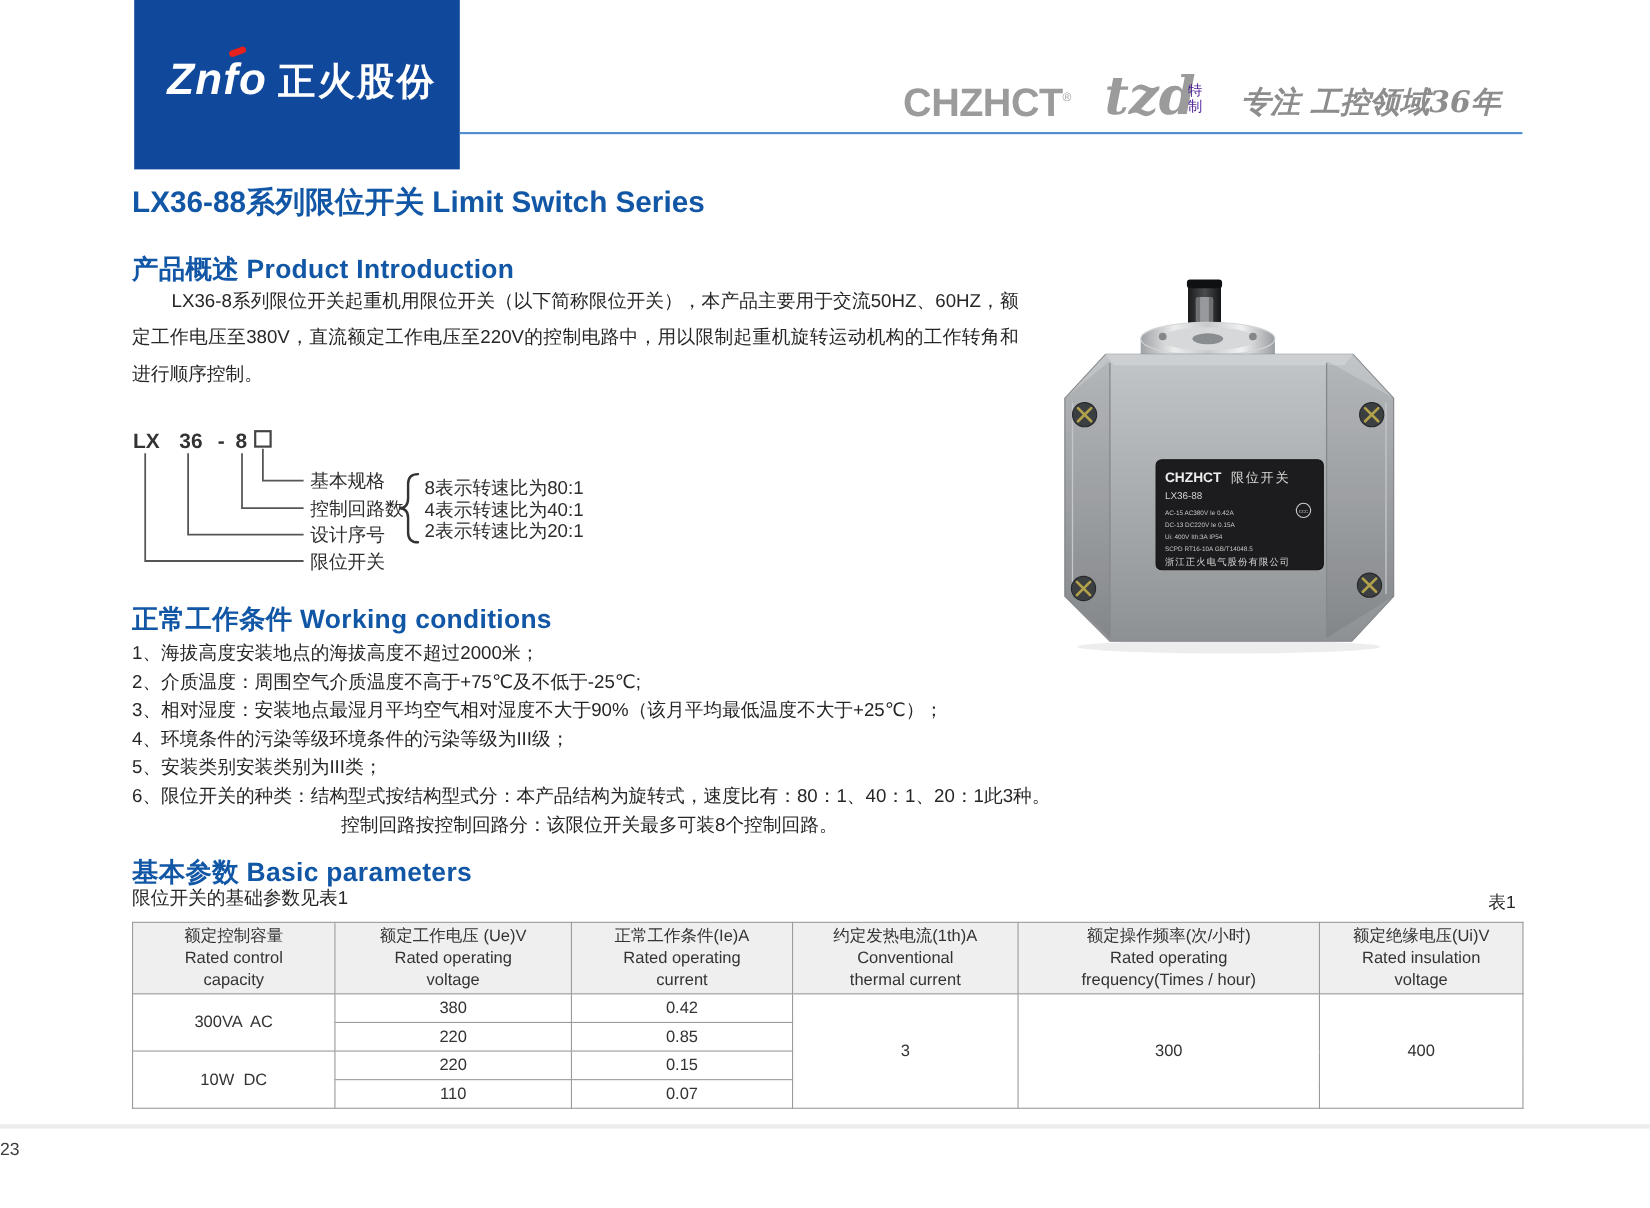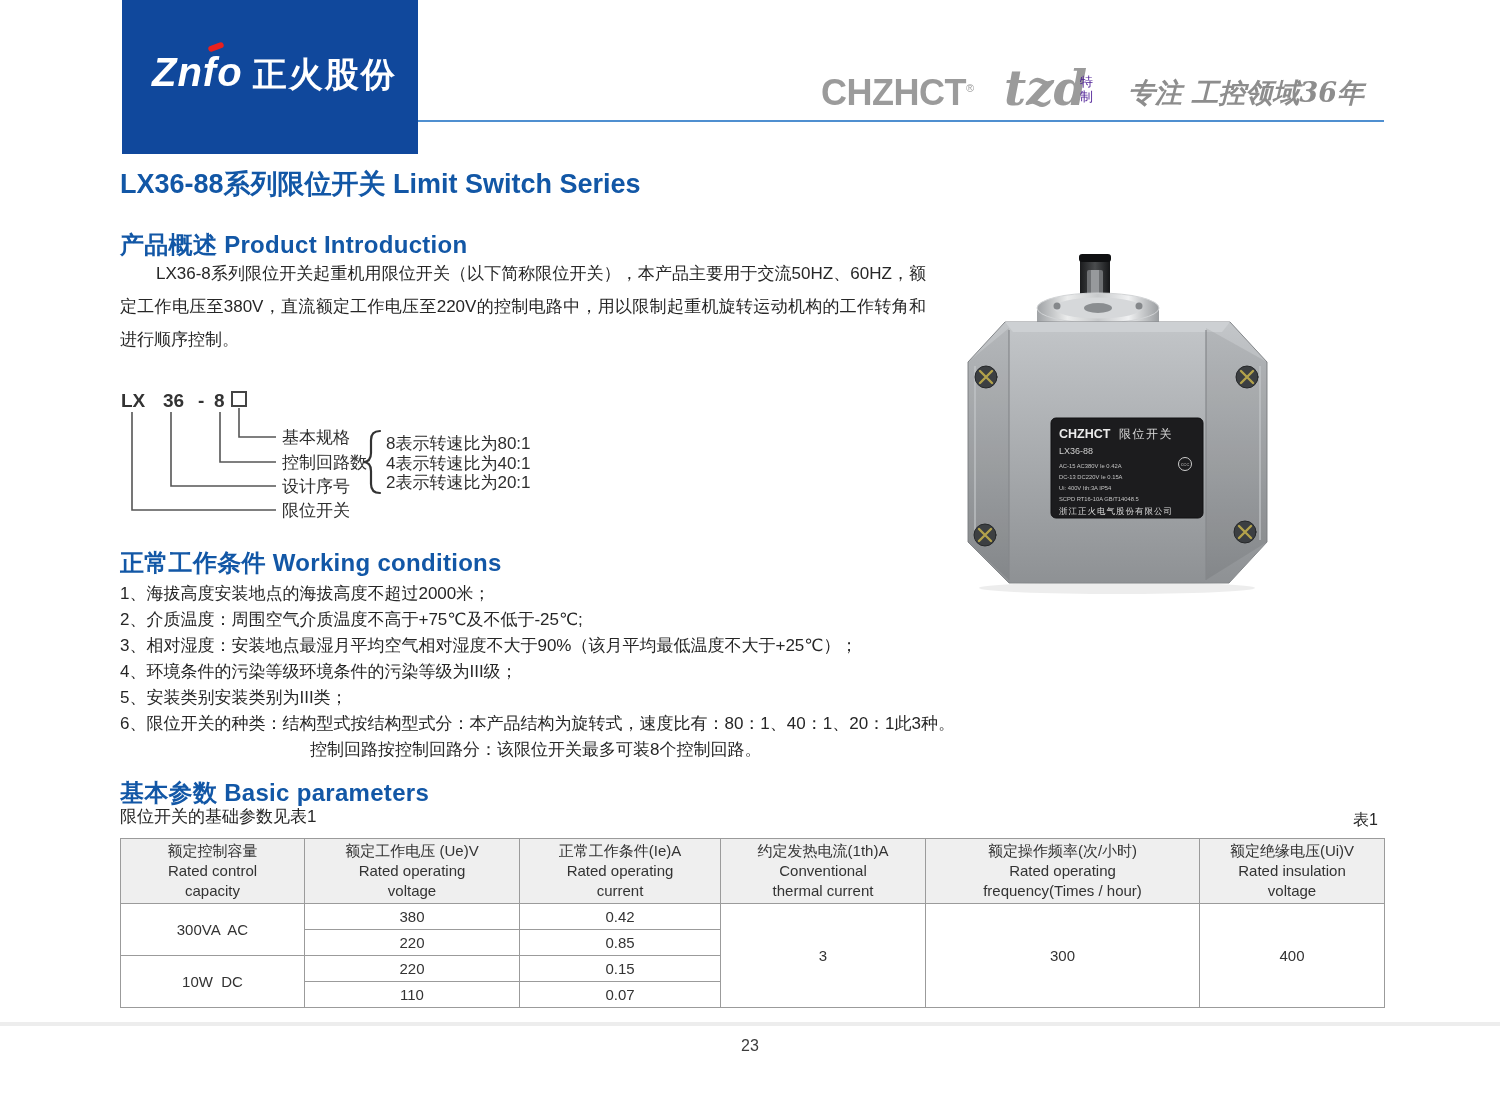--- a/index.html
+++ b/index.html
@@ -36,21 +36,21 @@
   .param-note { left:120px; top:805px; }
   .table-tag { left:1353px; top:810px; font-size:16px; color:#262626; }
   
   .param-table { left:120px; top:838px; }
   table { border-collapse:collapse; table-layout:fixed; width:1264px; }
   th, td { border:1px solid #9b9b9b; text-align:center; vertical-align:middle; color:#333333; }
   th { background:#efefef; font-weight:400; font-size:15px; line-height:20px; height:64px; padding:2px 4px;margin-top:28px; }
   td { font-size:15px; height:26px; padding:0 4px; background:#ffffff; white-space:pre; }
   
   .footer-line { left:0; top:1022px; width:1500px; height:4px; background:#ededed; }
-  .page-num { left:0; top:1037px; width:1500px; text-align:center; font-size:16px; color:#3c3c3c; }
+  .page-num { left:0; top:1037px; width:1500px; text-align:left; font-size:16px; color:#3c3c3c; }
   svg { font-family:"Liberation Sans","DejaVu Sans",sans-serif; }
 </style>
 </head>
 <body>
 
 <div class="page">
 
   <div class="abs logo-block">
     <div class="logo-row">
       <span class="logo-en">Znfo</span>

